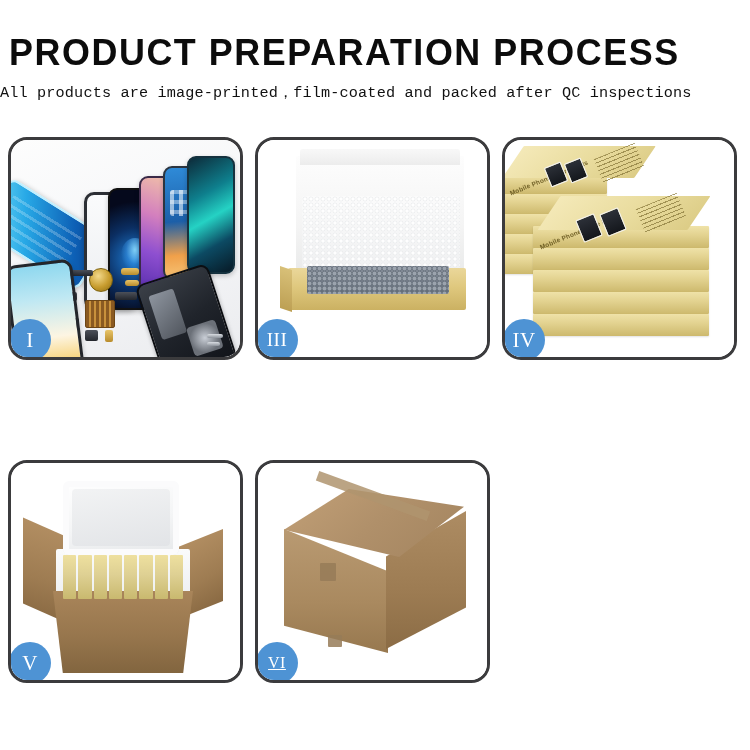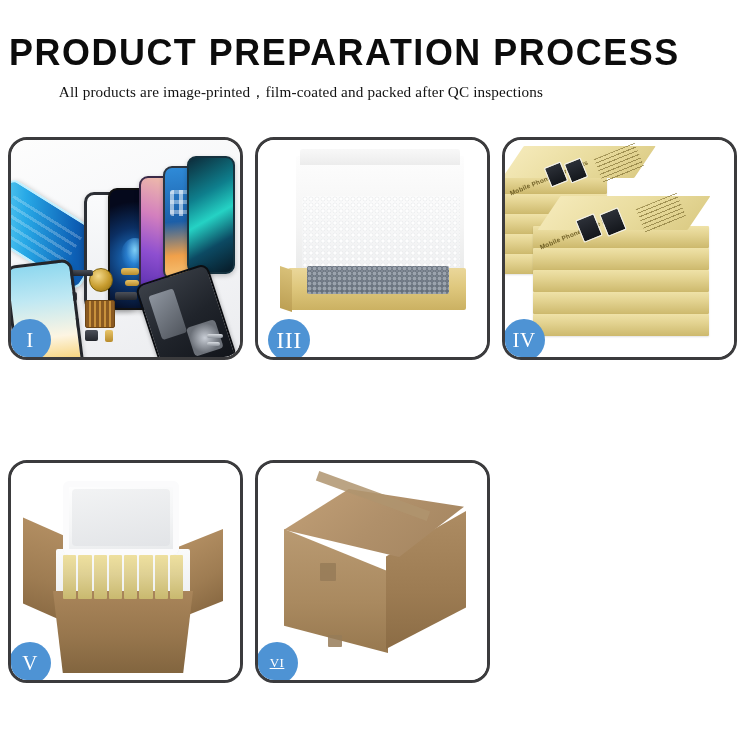--- a/index.html
+++ b/index.html
@@ -30,21 +30,21 @@
     font-weight: bold;
     letter-spacing: 1.6px;
     color: #0c0c0c;
     line-height: 1.05;
     transform: scaleX(0.97);
     white-space: nowrap;
   }
   .sub-title {
     margin: 0;
     padding-top: 9px;
-    font-family: Liberation Serif, serif;
+    font-family: Liberation Mono, monospace;
     font-size: 15.2px;
     font-weight: normal;
     letter-spacing: 0.15px;
     color: #111111;
     white-space: nowrap;
   }
 
   
   .grid {
     position: absolute;
@@ -86,22 +86,22 @@
     background: #4e93d4;
     color: #ffffff;
     font-family: "Liberation Serif", serif;
     font-size: 21px;
     line-height: 42px;
     text-align: center;
     letter-spacing: 0.5px;
     z-index: 40;
     user-select: none;
   }
-  .badge.b3 { font-size: 24px; margin-left: 12px; }
-  .badge.b6 { font-size: 13px; text-decoration: underline; }
+  .badge.b3 { font-size: 19px; }
+  .badge.b6 { font-size: 16px; text-decoration: underline; }
 
   
   .p1-bg {
     position: absolute; inset: 0;
     background: linear-gradient(160deg,#fdfdfd 0%, #f4f5f7 55%, #ebecef 100%);
   }
   .phone {
     position: absolute;
     border-radius: 9px;
     box-shadow: 0 2px 5px rgba(0,0,0,.22);

